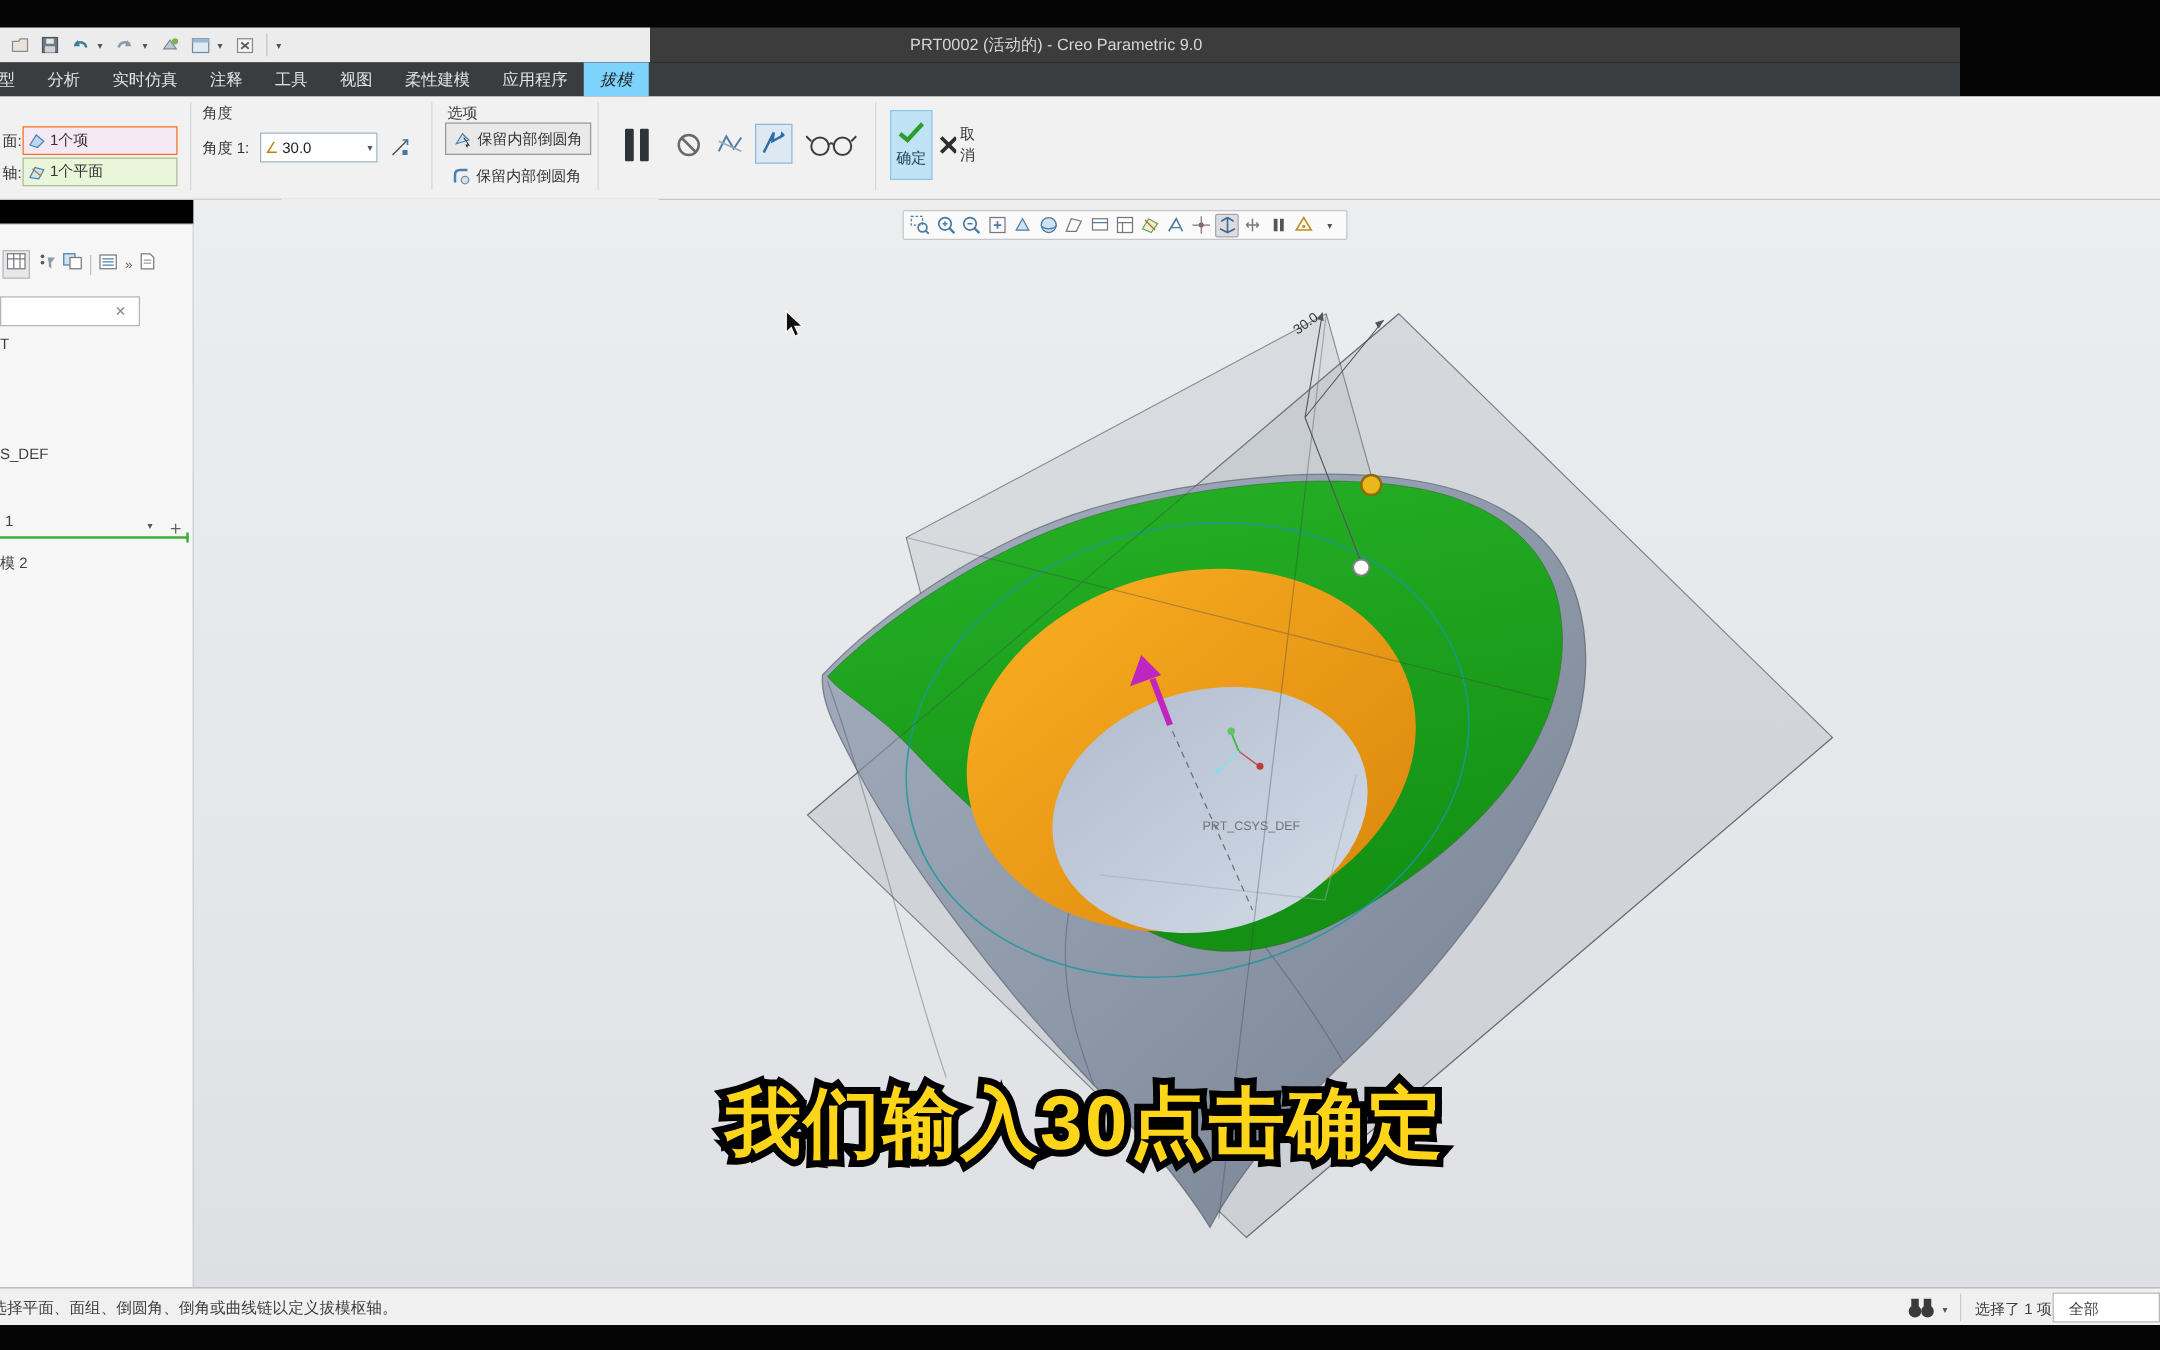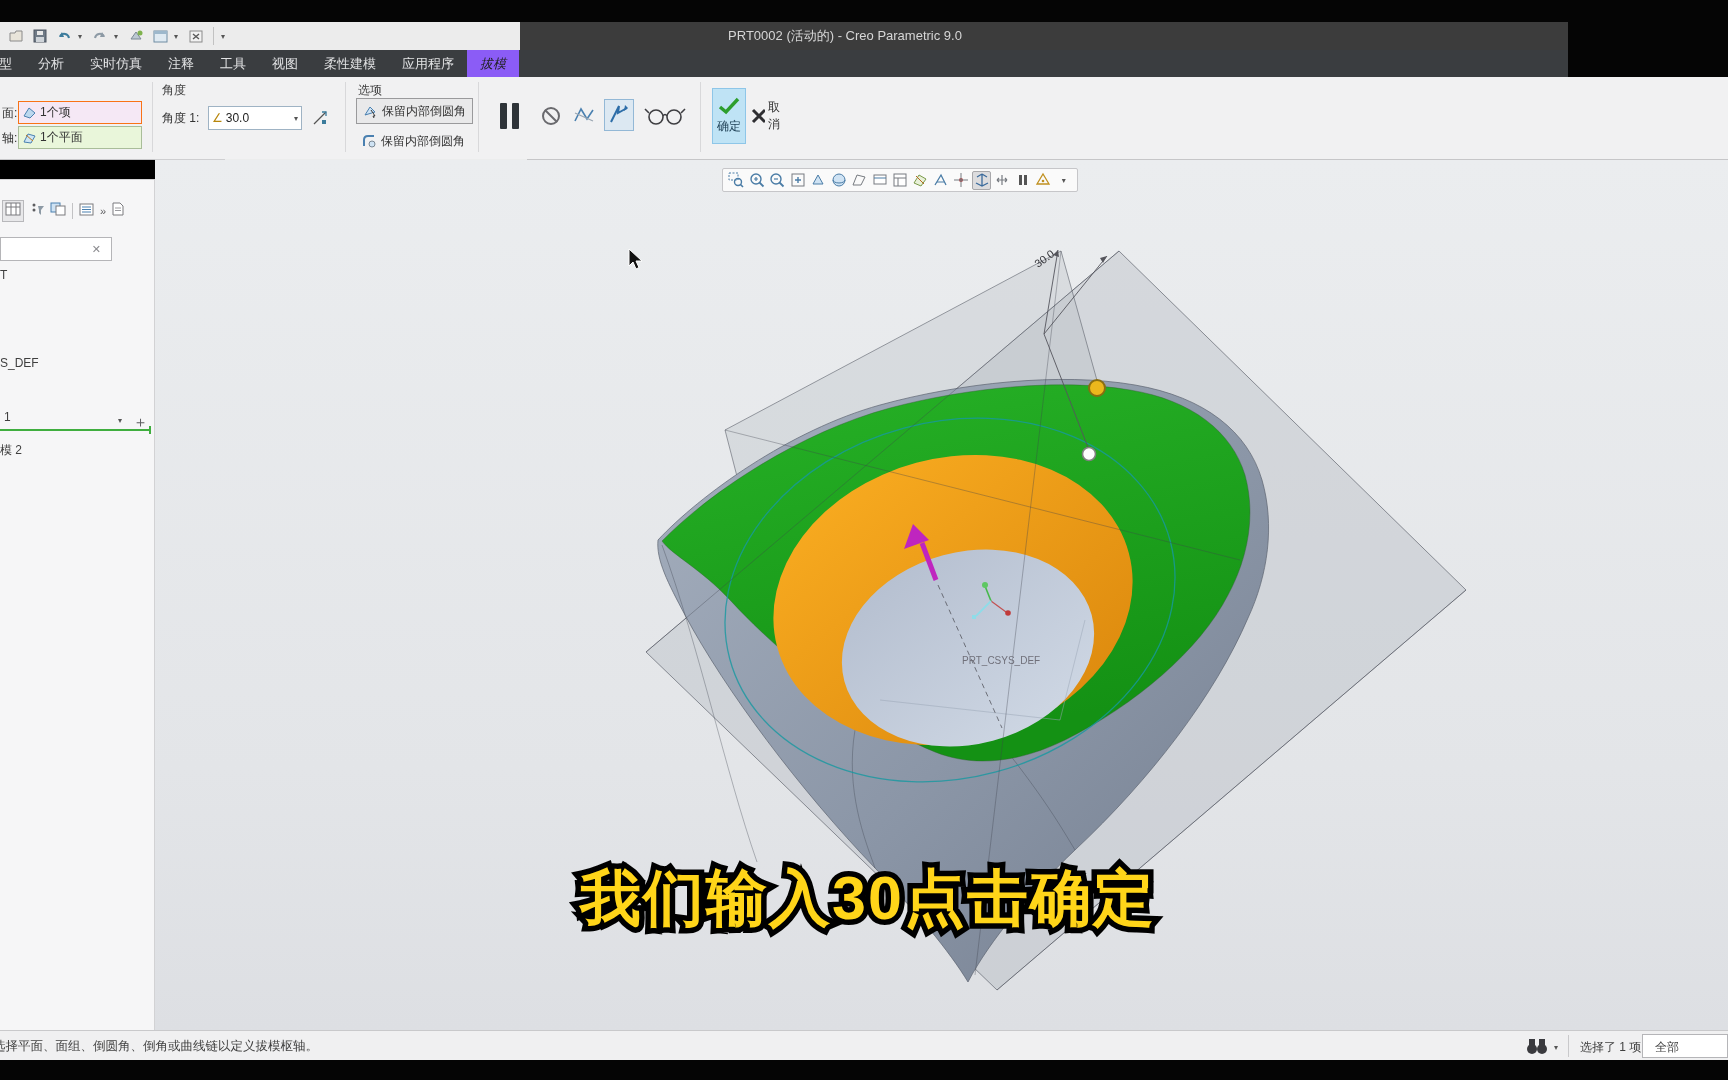--- a/index.html
+++ b/index.html
@@ -8,21 +8,21 @@
   .frame{position:relative;width:1728px;height:1080px;background:#000;overflow:hidden;}
   .abs{position:absolute;}
   
   .qatbar{left:0;top:22px;width:520px;height:28px;background:#ececec;display:flex;align-items:center;padding-left:6px;gap:4px;}
   .titledark{left:520px;top:22px;width:1048px;height:28px;background:#3c3c3c;}
   .title-text{left:845px;top:27px;transform:translateX(-50%);color:#d6d6d6;font-size:13px;white-space:nowrap;}
   .blackcorner{left:1568px;top:0;width:160px;height:77px;background:#050505;}
   .tabbar{left:0;top:50px;width:1568px;height:27px;background:#3a3d40;display:flex;align-items:stretch;padding-left:0;}
   .rtab{padding:0 13px;line-height:27px;font-size:13px;color:#e2e3e4;white-space:nowrap;}
   .rtab.first{margin-left:-27px;}
-  .rtab.active{background:#8b5cf6;color:#222;font-style:italic;}
+  .rtab.active{background:#7dd3fc;color:#222;font-style:italic;}
   .qicon{width:20px;height:20px;display:flex;align-items:center;justify-content:center;}
   .caret{font-size:8px;color:#555;width:8px;}
   .qsep{width:1px;height:18px;background:#c2c2c2;margin:0 3px;}
   
   .ribbon{left:0;top:77px;width:1728px;height:83px;background:#f1f1f2;border-bottom:1px solid #c6c6c8;}
   .grouptitle{position:absolute;font-size:12px;color:#3c3c3c;}
   .vsep{position:absolute;top:5px;height:70px;width:1px;background:#d8d8da;}
   .fldlab{position:absolute;font-size:12px;color:#333;}
   .fld{position:absolute;height:23px;border:1px solid #f97316;display:flex;align-items:center;gap:4px;padding:0 4px;font-size:12px;color:#333;}
   .combo{position:absolute;width:94px;height:24px;background:#fff;border:1px solid #9fb3c4;display:flex;align-items:center;font-size:12px;color:#222;padding:0 3px;gap:3px;}

